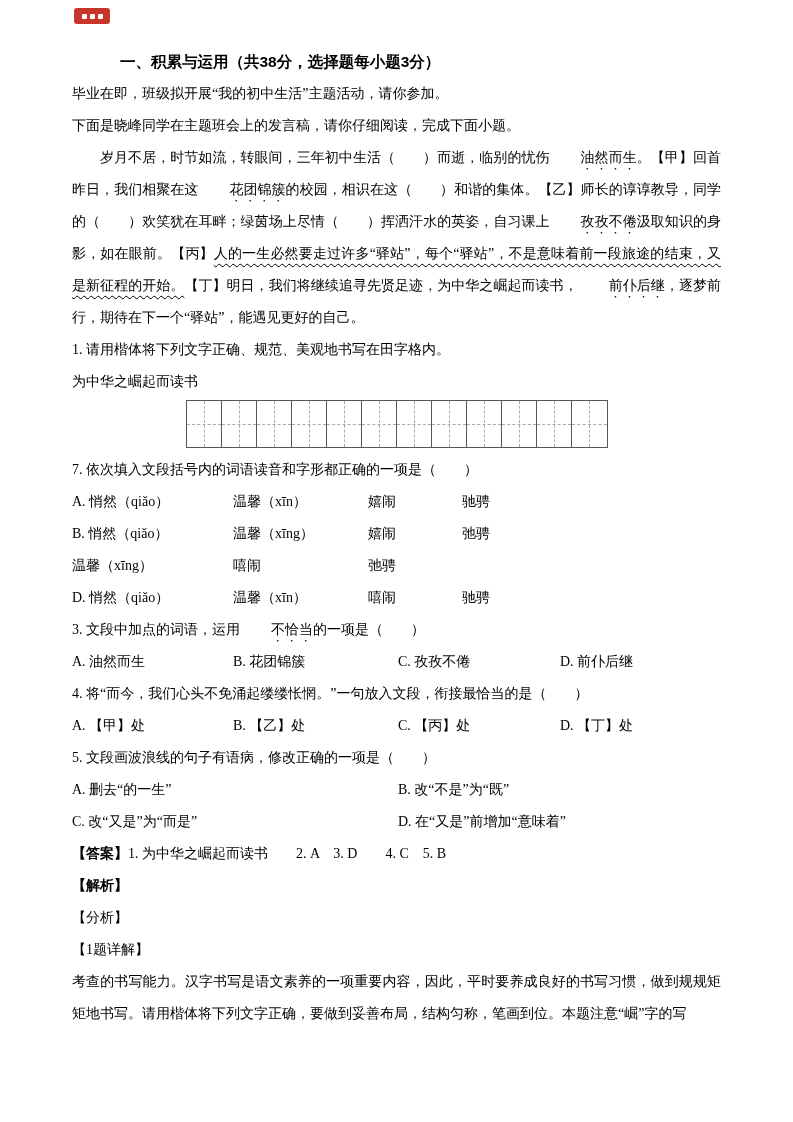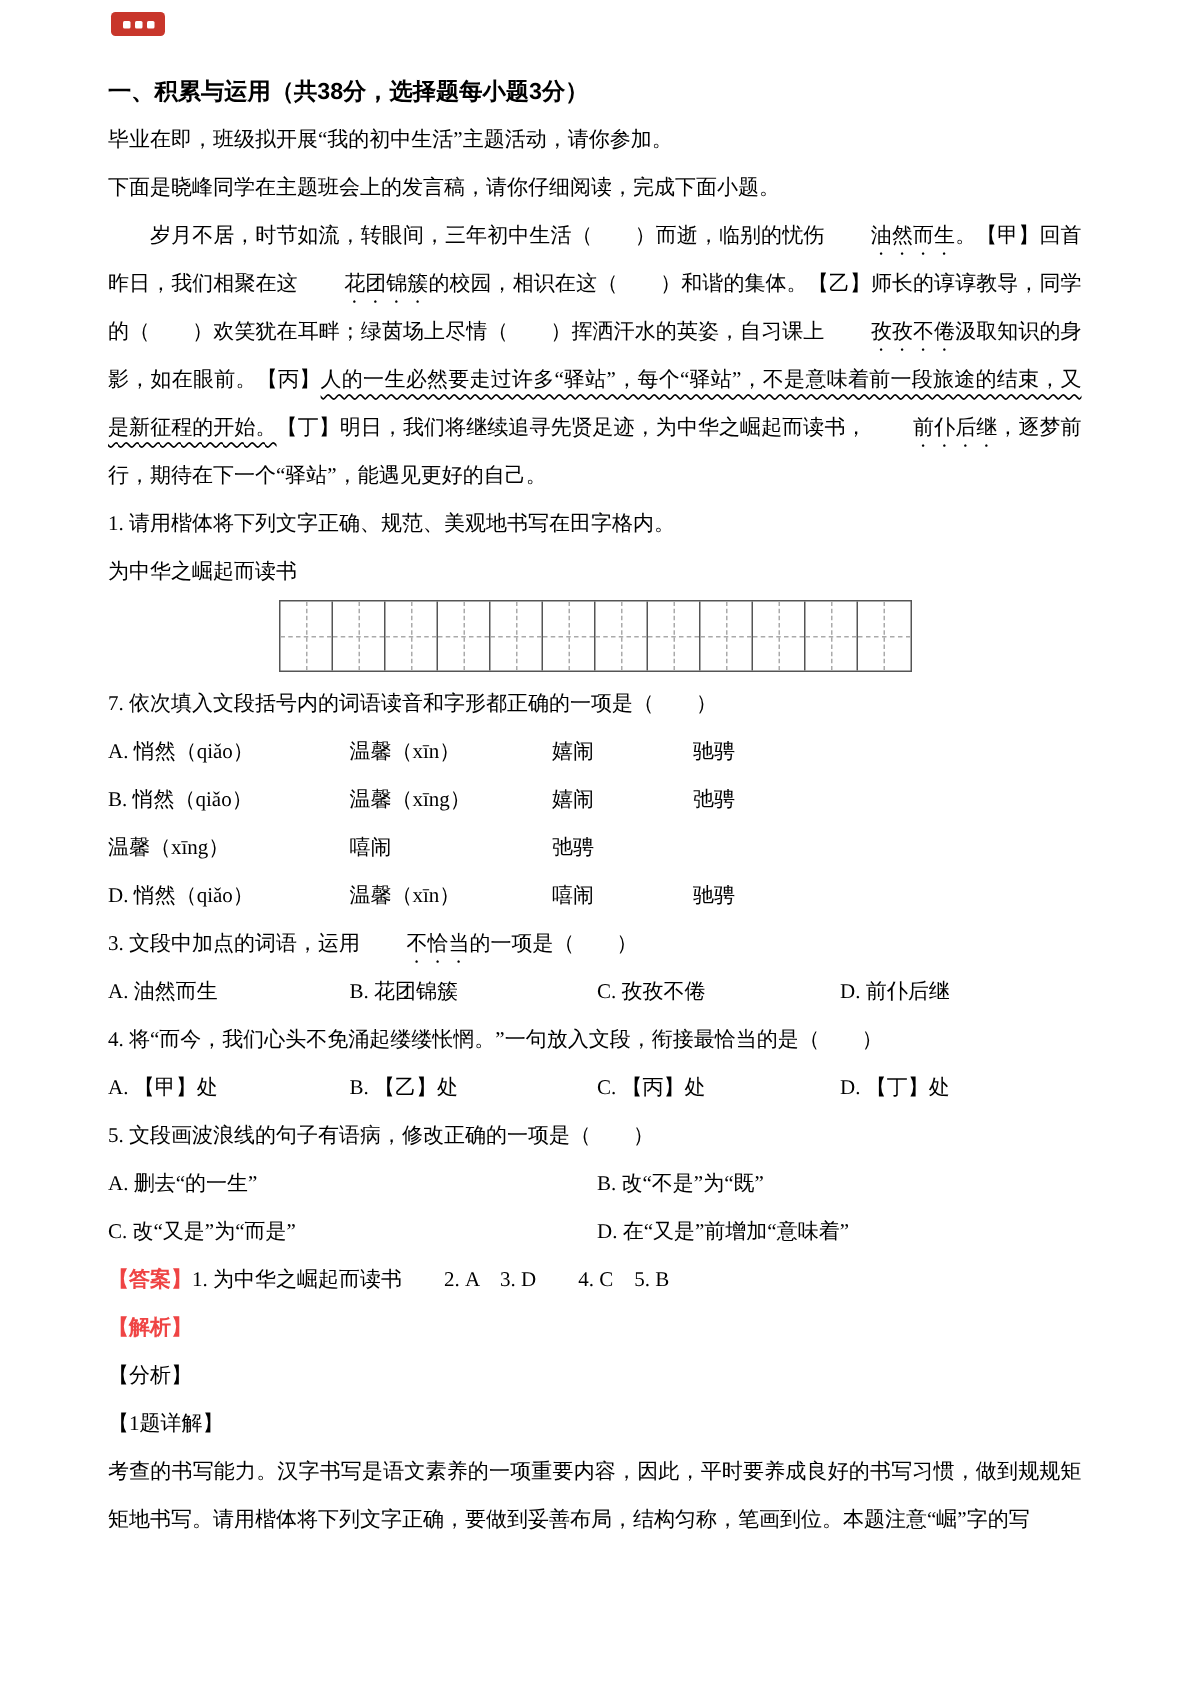--- a/index.html
+++ b/index.html
@@ -24,20 +24,21 @@
     padding: 46px 72px 0 72px;
     font-size: 14px;
     line-height: 32px;
     text-align: justify;
   }
   .section-title {
     font-family: "Liberation Sans", "DejaVu Sans", sans-serif;
     font-weight: bold;
     font-size: 15.5px;
     text-align: left;
+    margin-left: 48px;
   }
   p { margin: 0; }
   .indent { text-indent: 2em; }
   .em-dot {
     -webkit-text-emphasis: filled dot;
     -webkit-text-emphasis-position: under right;
     text-emphasis: filled dot;
     text-emphasis-position: under right;
     padding-left: 31px;
   }
@@ -65,21 +66,21 @@
     content:""; position:absolute; left:0; right:0; top:50%;
     border-top:1px dashed #aaaaaa;
   }
   .tz-cell::after {
     content:""; position:absolute; top:0; bottom:0; left:50%;
     border-left:1px dashed #aaaaaa;
   }
   .opts4a { display:grid; grid-template-columns: 161px 135px 94px auto; text-align:left; }
   .opts4b { display:grid; grid-template-columns: 161px 165px 162px auto; text-align:left; }
   .opts2  { display:grid; grid-template-columns: 326px auto; text-align:left; }
-  .blue-label { color:#ef4444; font-weight:bold; }
+  .blue-label { color:#000000; font-weight:bold; }
 </style>
 </head>
 <body>
 
 <div class="page">
 
   <div class="logo">
       <i></i>
       <i></i>
       <i></i>

